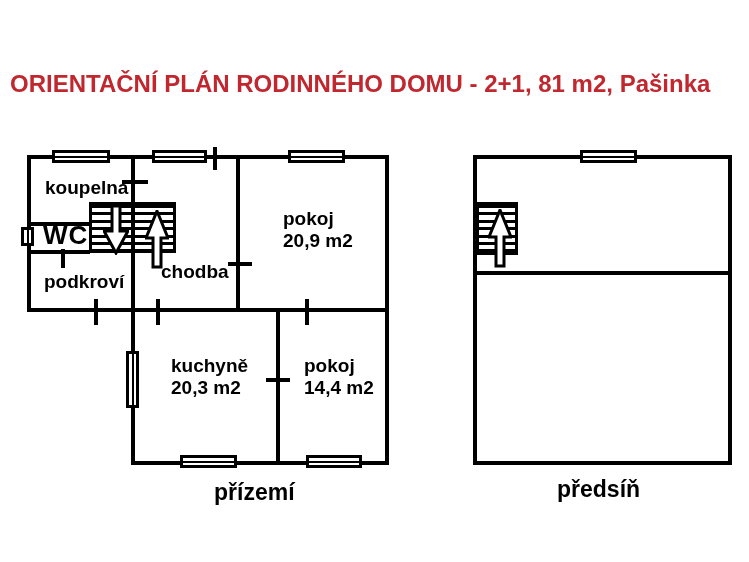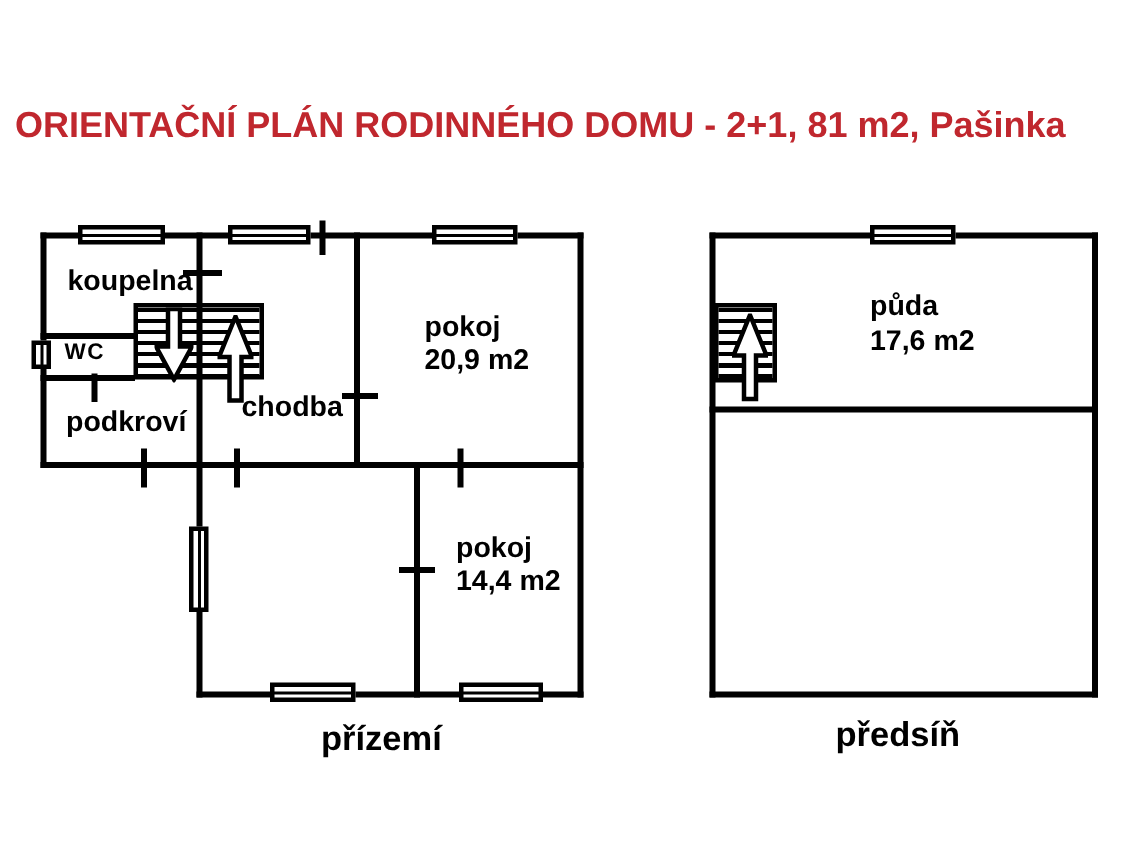--- a/index.html
+++ b/index.html
@@ -21,21 +21,21 @@
   }
   .win{position:absolute;box-sizing:border-box;background:#fff;border:3px solid var(--wall-black,#000);z-index:3;}
   .win-h::after{content:"";position:absolute;left:-1px;right:-1px;top:50%;margin-top:-1px;height:2px;background:var(--wall-black,#000);}
   .win-v::after{content:"";position:absolute;top:-1px;bottom:-1px;left:50%;margin-left:-1px;width:2px;background:var(--wall-black,#000);}
   .tick{position:absolute;background:var(--wall-black,#000);z-index:3;}
   .arrow{position:absolute;z-index:4;}
   .lbl{
     position:absolute;z-index:5;color:#000;font-weight:bold;font-size:19px;
     white-space:nowrap;line-height:22px;
   }
-  .lbl-wc{font-size:15px;letter-spacing:1px;}
+  .lbl-wc{font-size:26px;letter-spacing:1px;}
   .floor-lbl{
     position:absolute;z-index:5;color:#000;font-weight:bold;font-size:23px;white-space:nowrap;
   }
 </style>
 </head>
 <body>
 
 <div class="canvas">
 
   <div class="title">ORIENTAČNÍ PLÁN RODINNÉHO DOMU - 2+1, 81 m2, Pašinka</div>
@@ -80,20 +80,24 @@
     <div class="tick" style="left:266px;top:378px;width:24px;height:4px;"></div>
 
     <div class="lbl" style="left:45px;top:177px;">koupelna</div>
     <div class="lbl lbl-wc" style="left:43px;top:224px;">WC</div>
     <div class="lbl" style="left:44px;top:271px;">podkroví</div>
     <div class="lbl" style="left:161px;top:261px;">chodba</div>
     <div class="lbl" style="left:283px;top:208px;">
       <span style="display:block;">pokoj</span>
       <span style="display:block;text-align:right;">20,9 m2</span>
     </div>
+    <div class="lbl" style="left:171px;top:355px;">
+      <span style="display:block;">kuchyně</span>
+      <span style="display:block;">20,3 m2</span>
+    </div>
     <div class="lbl" style="left:304px;top:355px;">
       <span style="display:block;">pokoj</span>
       <span style="display:block;">14,4 m2</span>
     </div>
 
     <div class="floor-lbl" style="left:214px;top:479px;">přízemí</div>
   </div>
 
   <div class="plan">
 
@@ -104,21 +108,17 @@
     </div>
 
     <div class="wall" style="left:473px;top:155px;width:259px;height:4px;"></div>
     <div class="wall" style="left:473px;top:155px;width:4px;height:310px;"></div>
     <div class="wall" style="left:728px;top:155px;width:4px;height:310px;"></div>
     <div class="wall" style="left:473px;top:461px;width:259px;height:4px;"></div>
     <div class="wall" style="left:473px;top:271px;width:259px;height:4px;"></div>
 
     <div class="win win-h" style="left:580px;top:150px;width:57px;height:13px;"></div>
 
-    <div class="lbl" style="left:580px;top:193px;line-height:23px;">
-      <span style="display:block;">půda</span>
-      <span style="display:block;">17,6 m2</span>
-    </div>
 
     <div class="floor-lbl" style="left:557px;top:476px;">předsíň</div>
   </div>
 
 </div>
 
 </body></html>

